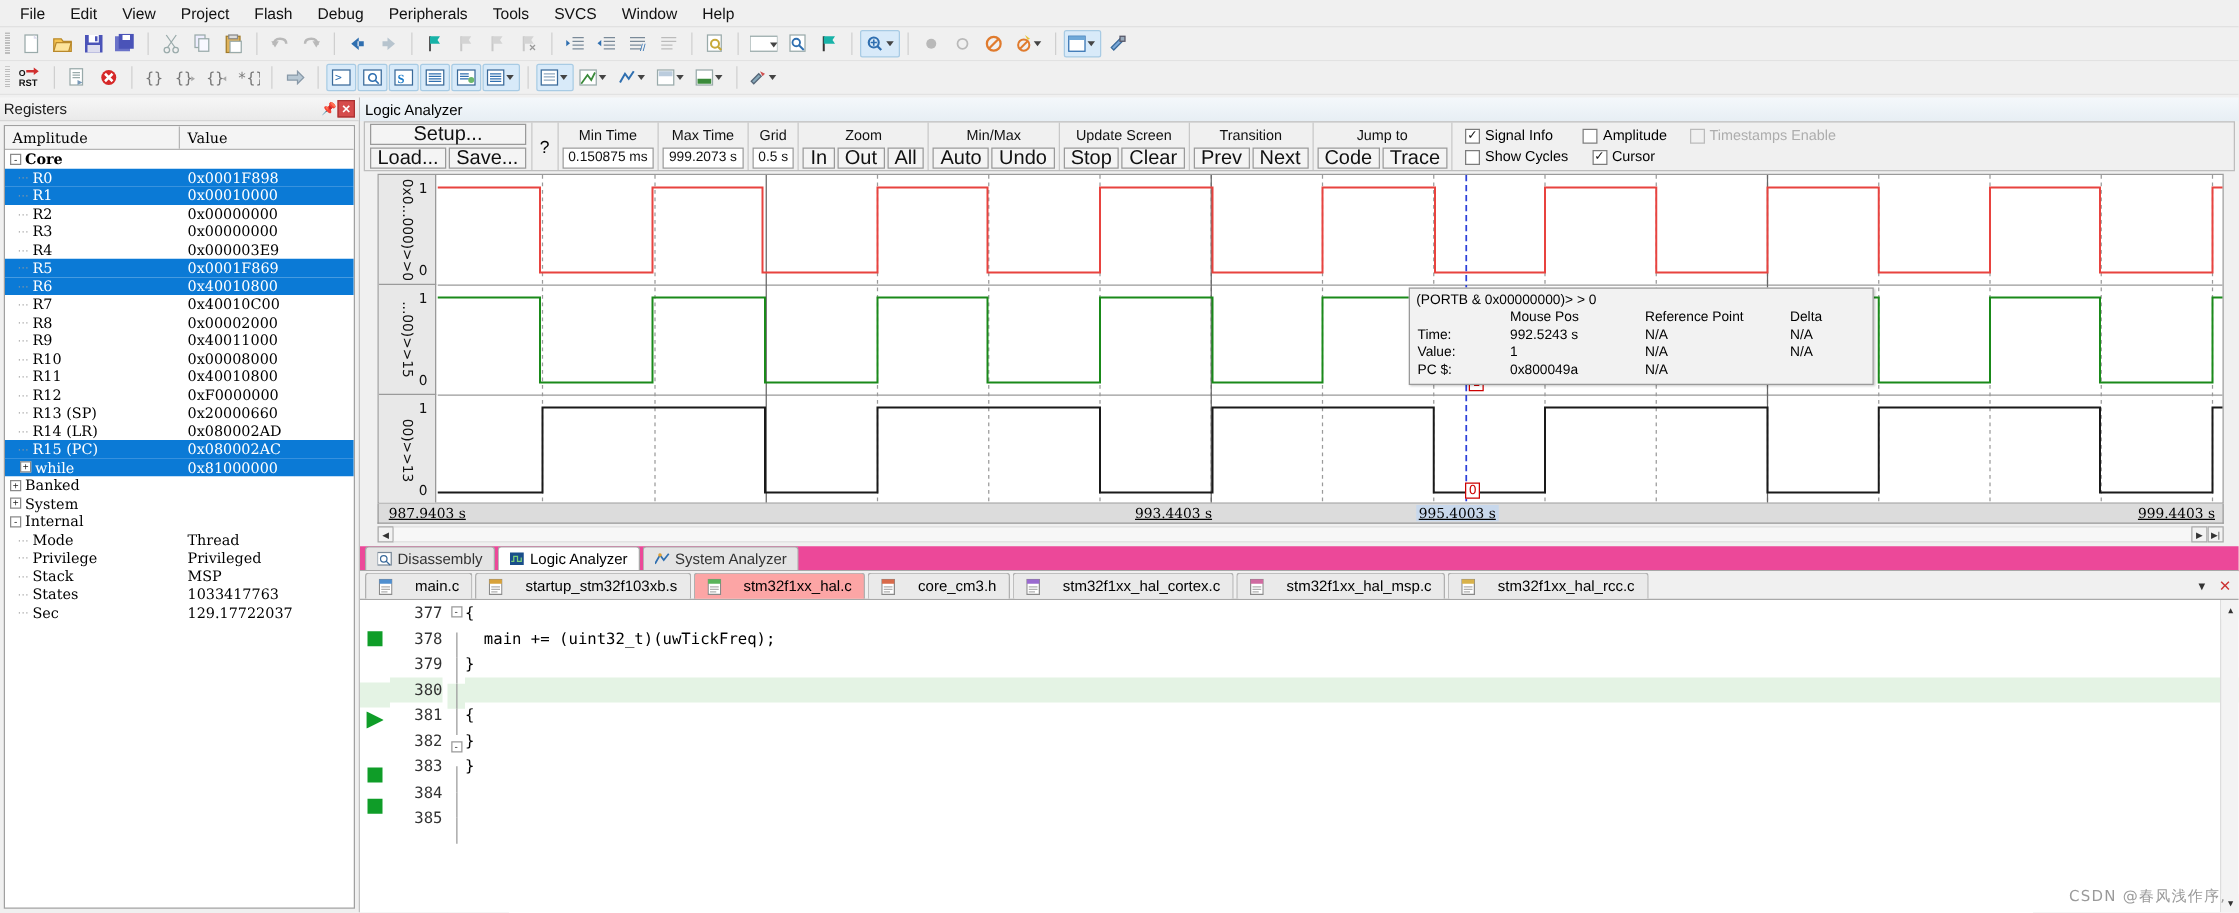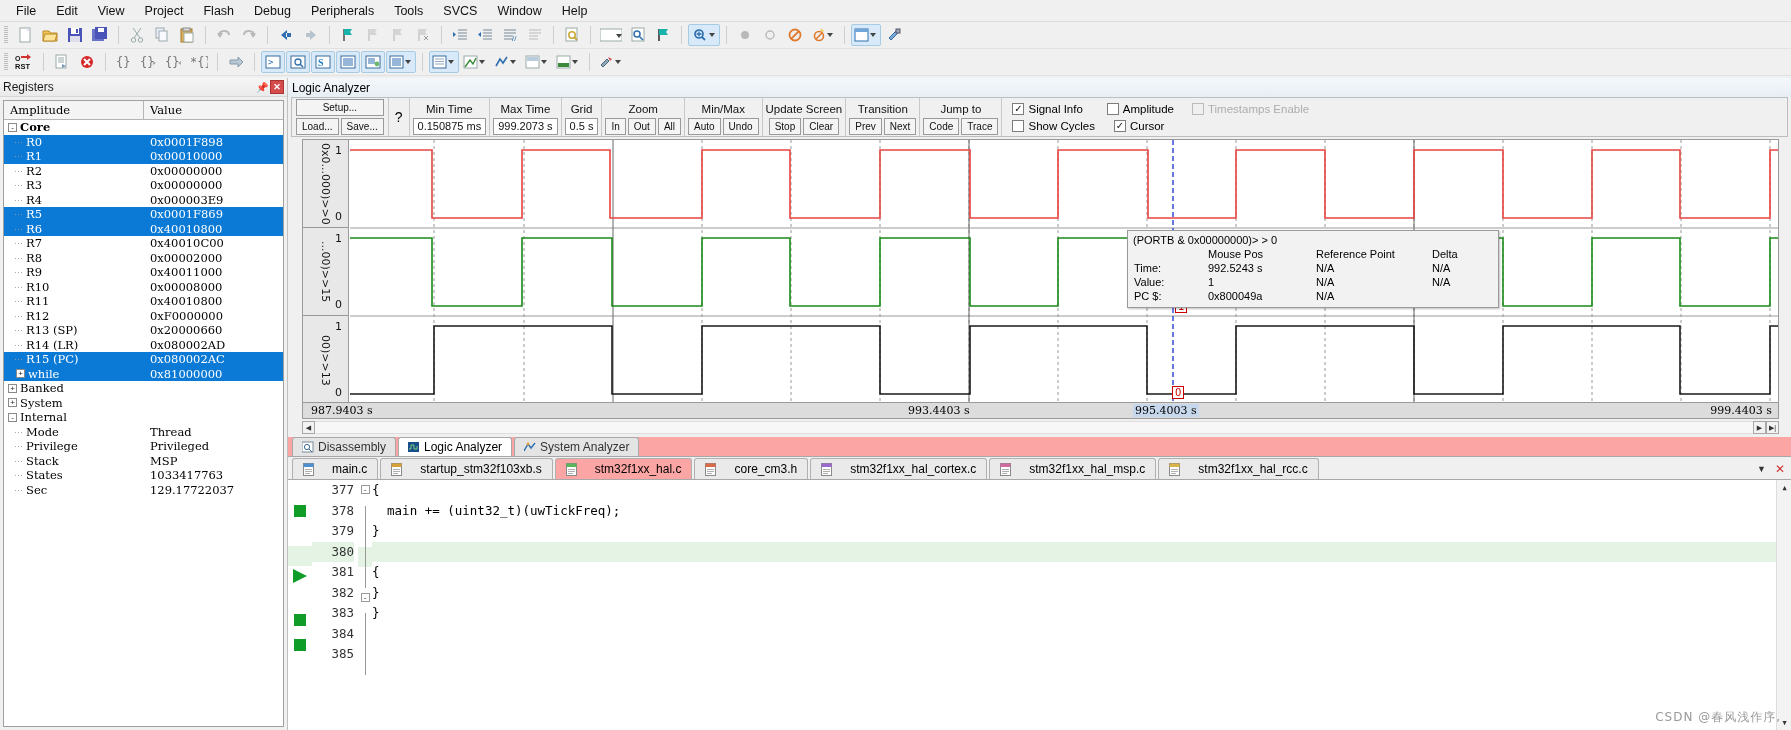--- a/index.html
+++ b/index.html
@@ -60,48 +60,48 @@
   #la { background:#f0f0f0; display:flex; flex-direction:column; }
   #latitle { height:19px; background:linear-gradient(#f4f8fb,#e7eef4); display:flex; align-items:center;
              padding:0 4px; font-size:12px;}
   #latb { display:flex; align-items:stretch; background:#f0f0f0; border:1px solid #bdbdbd;
           margin:0 3px; height:40px; }
   .grp { display:flex; flex-direction:column; justify-content:center; border-right:1px solid #c8c8c8;
          padding:0 3px; }
   .grp.nb { border-right:none; }
   .glab { font-size:11.5px; text-align:center; color:#111; height:18px; line-height:18px;}
   .growbtns { display:flex; gap:2px; justify-content:center; }
-  .btn { border:1px solid #9a9a9a; background:#f4f4f4; font-size:10px; padding:1px 5px;
+  .btn { border:1px solid #9a9a9a; background:#f4f4f4; font-size:16px; padding:1px 5px;
          line-height:13px; color:#111; white-space:nowrap; }
   .fld { border:1px solid #9a9a9a; background:#fff; font-size:11px; padding:1px 4px; line-height:13px;
          text-align:center; color:#111;}
   .cbrow { display:flex; align-items:center; gap:4px; height:17px; }
   .cb { width:12px; height:12px; border:1px solid #7c7c7c; background:#fff; display:inline-flex;
         align-items:center; justify-content:center; font-size:10px; line-height:1; color:#111;}
   .cb.dis { border-color:#bbb; background:#f0f0f0; }
   .cblab { font-size:11.5px; }
   .cblab.dis { color:#adadad; }
   
   #wavewrap { display:flex; margin:2px 3px 0 3px; }
   #lascroll-l { width:11px; background:#f0f0f0; }
   #waveform { position:relative; background:#fff; border:1px solid #9a9a9a; overflow:hidden; }
   .lanelbl { position:absolute; left:0; width:46px; background:#e8e8e8; border-right:1px solid #9a9a9a;
              border-bottom:1px solid #9a9a9a; display:flex; align-items:center; justify-content:center;}
   .vlabel { writing-mode:vertical-rl; font-size:11px; font-family:"DejaVu Sans",sans-serif; color:#111;
             letter-spacing:0px; white-space:nowrap; }
   .axnum { position:absolute; font-size:11px; font-family:"DejaVu Sans",sans-serif; color:#111; }
   #timebar { height:16px; background:#dcdcdc; border:1px solid #9a9a9a; border-top:none;
              margin:0 3px; position:relative; font-family:"DejaVu Serif",serif; font-size:11px;}
-  #timebar span { position:absolute; top:1px; }
+  #timebar span { position:absolute; top:1px;text-decoration:underline; }
   #hscroll { height:15px; background:#f0f0f0; margin:1px 3px 2px 3px; display:flex; align-items:center; }
   .sbbtn { width:13px; height:13px; border:1px solid #a8a8a8; background:#f2f2f2; display:flex;
            align-items:center; justify-content:center; font-size:7px; color:#333;}
   .sbtrack { flex:1; height:13px; background:#f7f7f7; border-top:1px solid #ddd; border-bottom:1px solid #ddd;}
   
-  #viewtabs { height:20px; display:flex; align-items:flex-end; padding-left:4px; background:#fca5a5;
+  #viewtabs { height:20px; display:flex; align-items:flex-end; padding-left:4px; background:#ec4899;
               border-bottom:1px solid #a8a8a8; }
   .vtab { height:19px; display:flex; align-items:center; gap:4px; padding:0 9px; font-size:12px;
           border:1px solid #a8a8a8; border-bottom:none; background:#e4e4e4; color:#333;
           border-radius:3px 3px 0 0; margin-right:2px;}
   .vtab.act { background:#fff; color:#000; }
   
   #editor { flex:1; display:flex; flex-direction:column; background:#fff; min-height:0; }
   #filetabs { height:23px; display:flex; align-items:flex-end; background:#f0f0f0; padding-left:4px;
               border-bottom:1px solid #a8a8a8; position:relative; }
   .ftab { height:21px; display:flex; align-items:center; gap:18px; padding:0 10px; font-size:12px;

